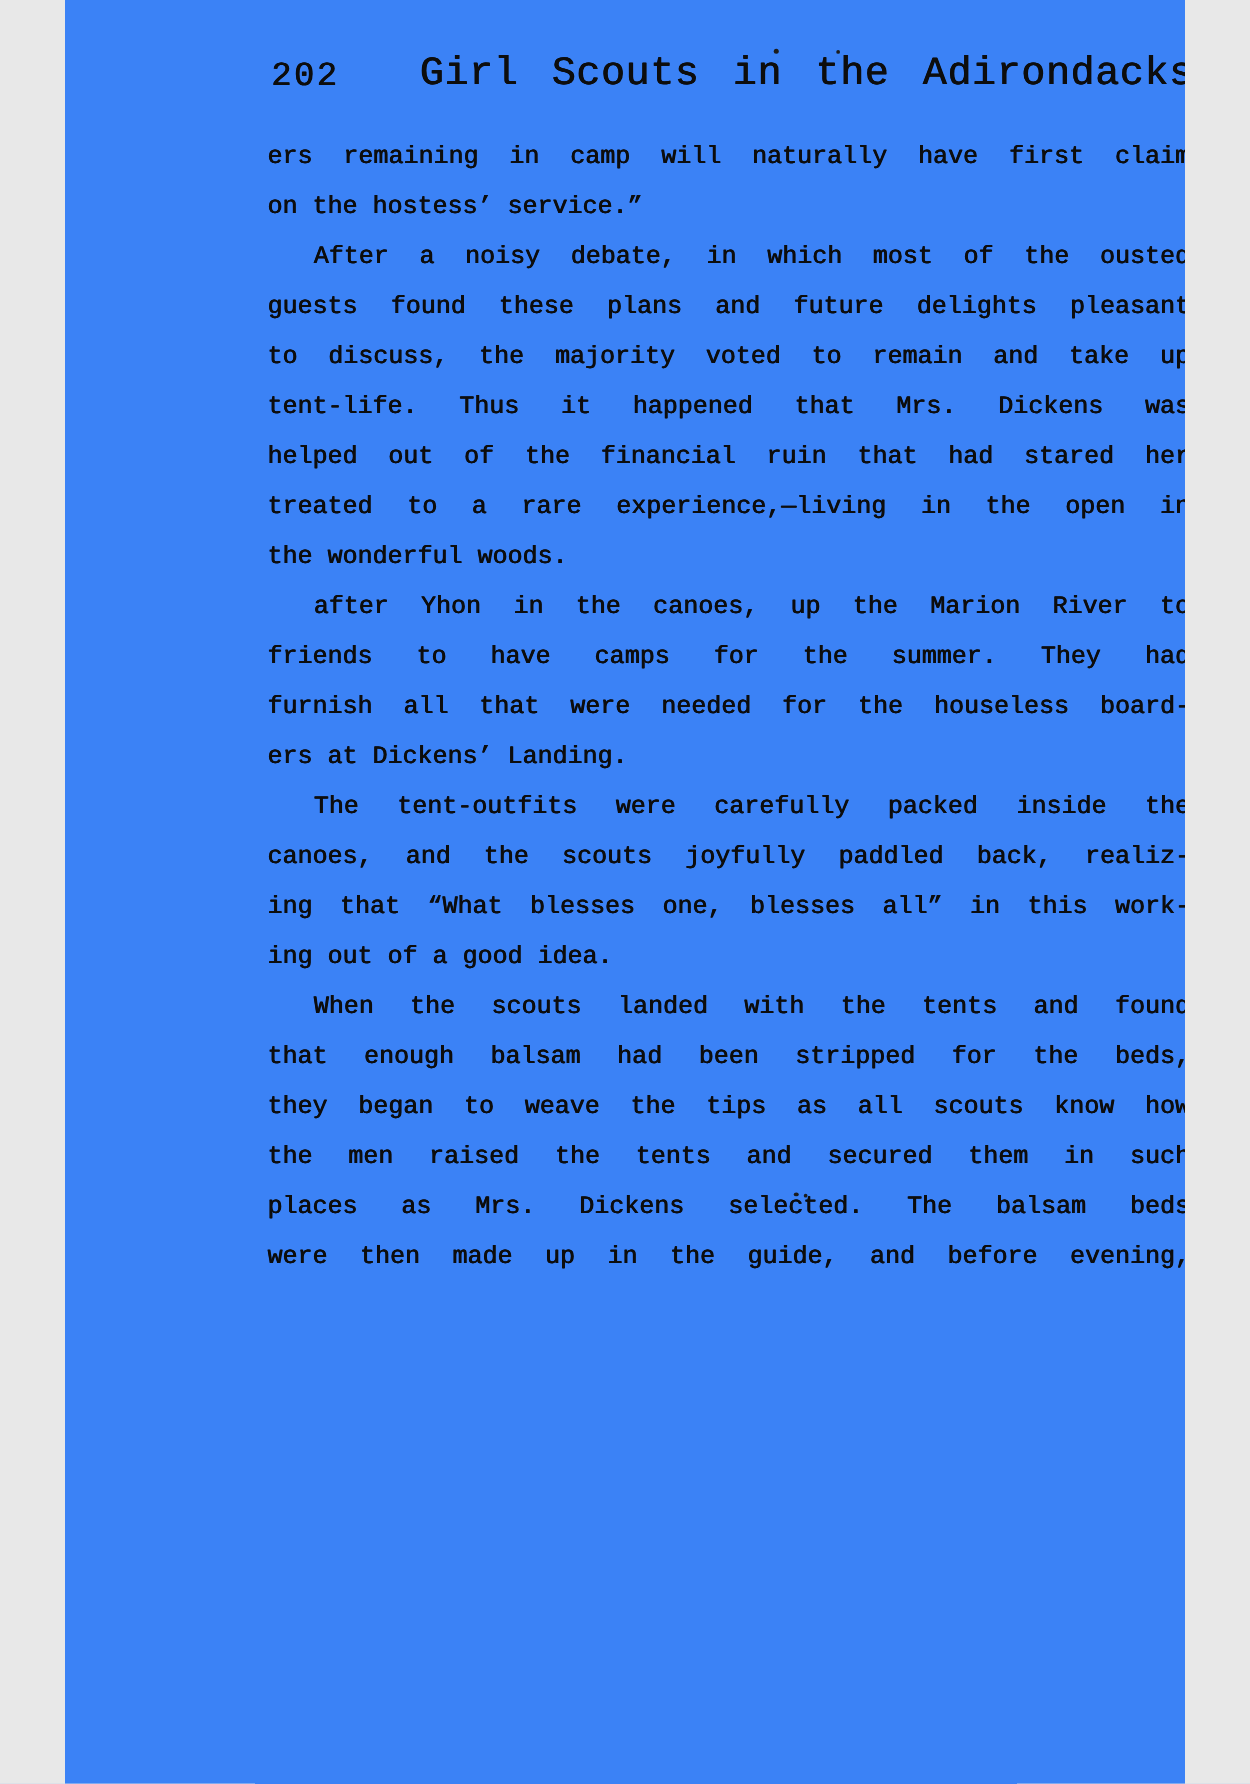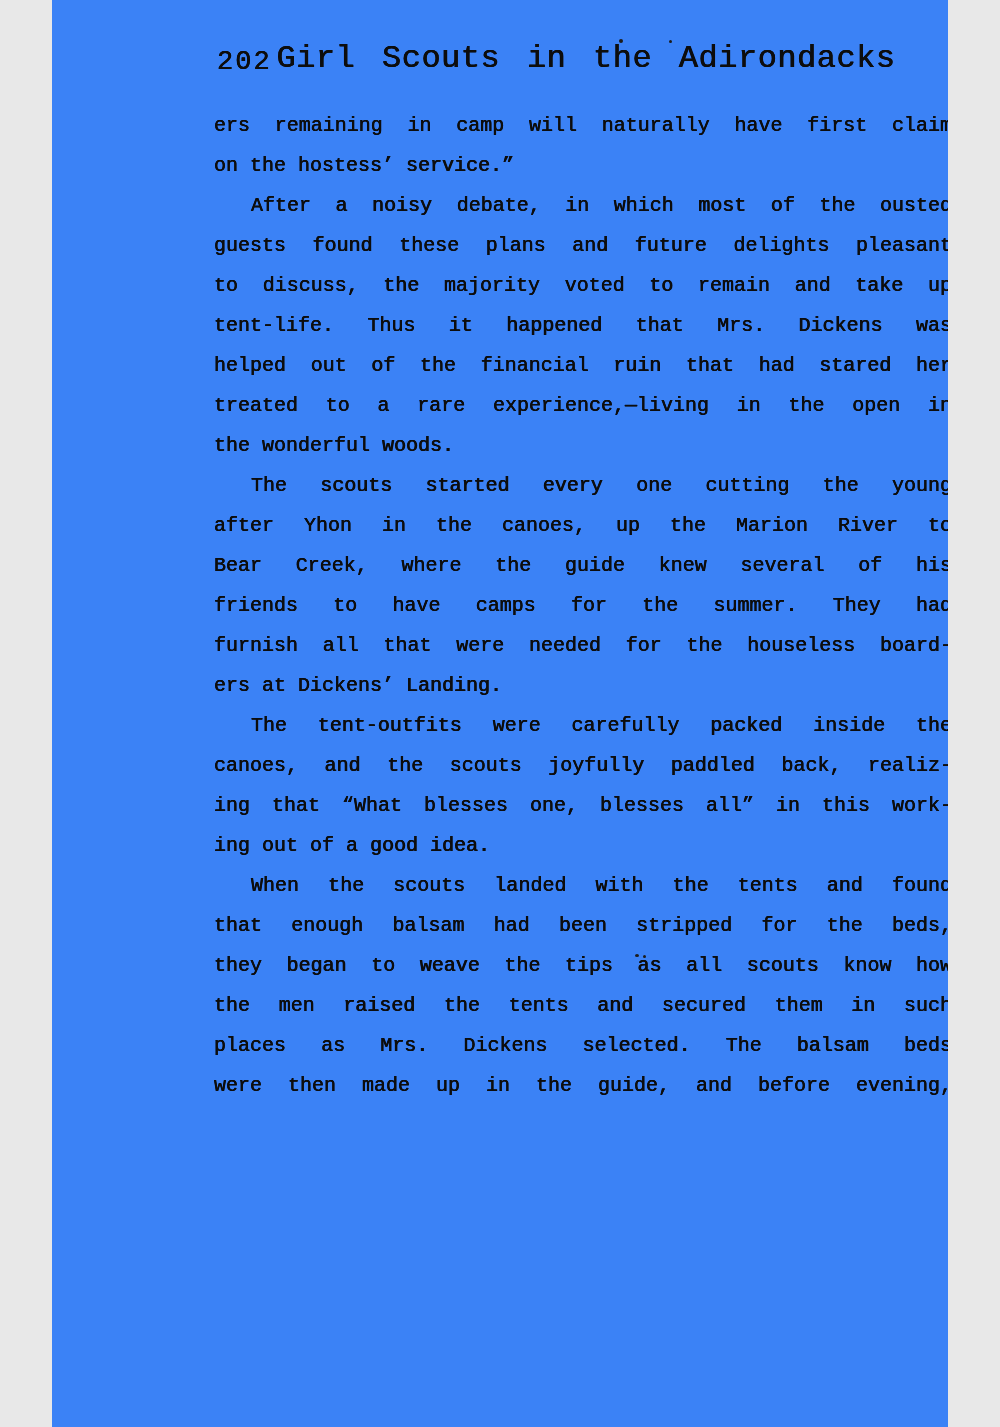--- a/index.html
+++ b/index.html
@@ -27,21 +27,21 @@
   }
   .page-num {
     position: absolute;
     left: 0;
     top: 7px;
     font-size: 27px;
     letter-spacing: 2px;
   }
   .head-title {
     display: block;
-    text-align: center;
+    text-align: right;
     font-size: 32px;
     letter-spacing: 0.5px;
     word-spacing: 7px;
     white-space: nowrap;
   }
   .text-block {
     position: absolute;
     left: 162px;
     top: 106px;
     width: 738px;
@@ -84,23 +84,21 @@
       <div class="para indent">
         <div class="line">After a noisy debate, in which most of the ousted</div>
         <div class="line">guests found these plans and future delights pleasant</div>
         <div class="line">to discuss, the majority voted to remain and take up</div>
         <div class="line">tent-life.  Thus it happened that Mrs. Dickens was</div>
         <div class="line">helped out of the financial ruin that had stared her</div>
         <div class="line">treated to a rare experience,—living in the open in</div>
         <div class="line last">the wonderful woods.</div>
       </div>
       <div class="para indent">
-        <div class="line">The scouts started every one cutting the young</div>
         <div class="line">after Yhon in the canoes, up the Marion River to</div>
-        <div class="line">Bear Creek, where the guide knew several of his</div>
         <div class="line">friends to have camps for the summer.  They had</div>
         <div class="line">furnish all that were needed for the houseless board-</div>
         <div class="line last">ers at Dickens’ Landing.</div>
       </div>
       <div class="para indent">
         <div class="line">The tent-outfits were carefully packed inside the</div>
         <div class="line">canoes, and the scouts joyfully paddled back, realiz-</div>
         <div class="line">ing that “What blesses one, blesses all” in this work-</div>
         <div class="line last">ing out of a good idea.</div>
       </div>

